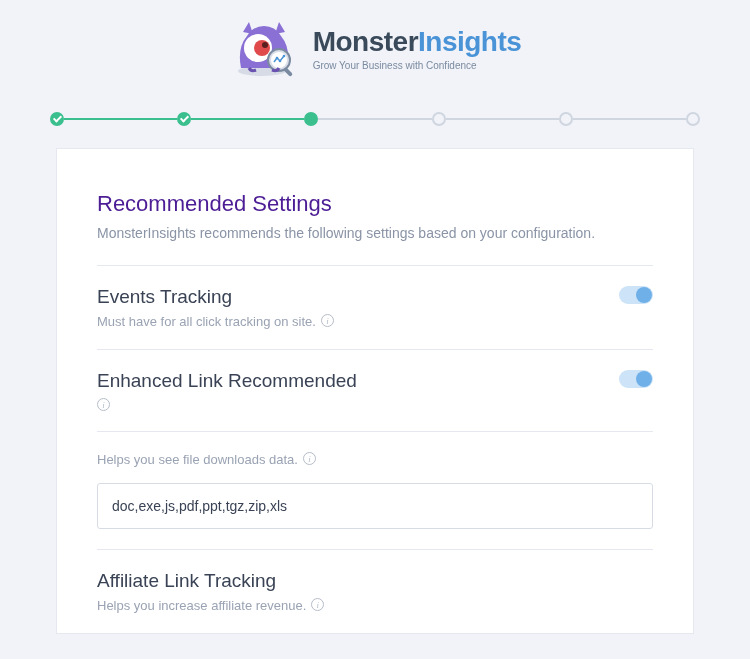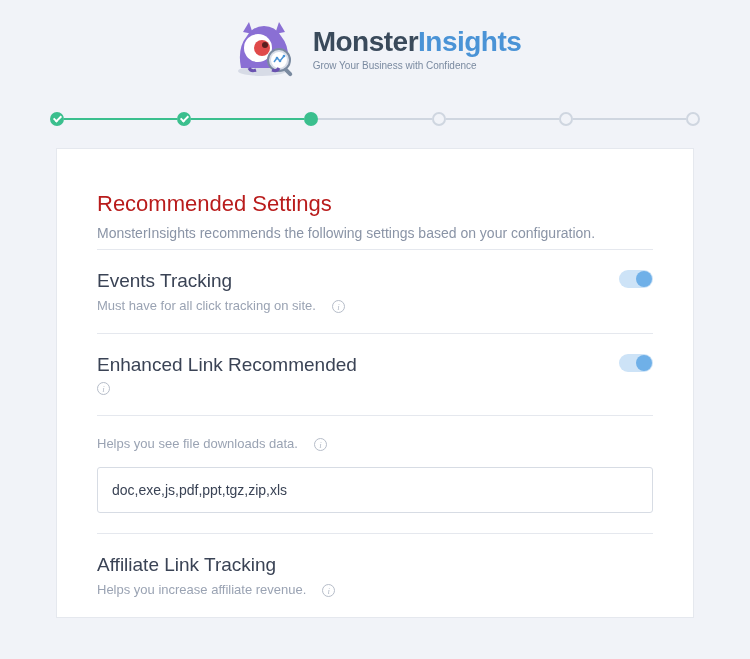--- a/index.html
+++ b/index.html
@@ -80,45 +80,45 @@
   }
   .card {
     background: #fff;
     margin: 0 56px;
     border: 1px solid #e5e8ee;
     padding: 42px 40px 0 40px;
   }
   .card-title {
     font-size: 22px;
     font-weight: 400;
-    color: #b91c1c;
+    color: #4c1d95;
     margin-bottom: 8px;
   }
   .card-sub {
     font-size: 14px;
     color: #8a94a6;
-    margin-bottom: 8px;
+    margin-bottom: 24px;
   }
   .row {
     border-top: 1px solid #e5e8ee;
     padding: 20px 0;
     position: relative;
   }
   .row-title {
     font-size: 19px;
     color: #3a4355;
     font-weight: 400;
     margin-bottom: 6px;
   }
   .row-desc {
     font-size: 13px;
     color: #9aa3b3;
     display: flex;
-    align-items: flex-end;
-    gap: 16px;
+    align-items: flex-start;
+    gap: 5px;
   }
   .info-icon {
     width: 13px;
     height: 13px;
     border: 1px solid #b6bdc9;
     border-radius: 50%;
     display: inline-flex;
     align-items: center;
     justify-content: center;
     font-size: 9px;

